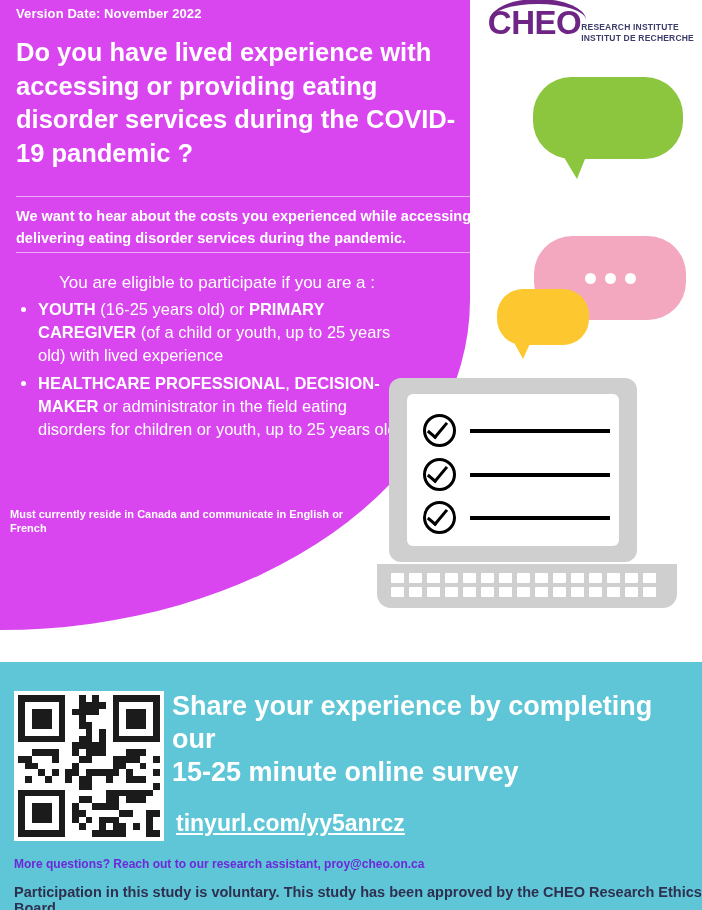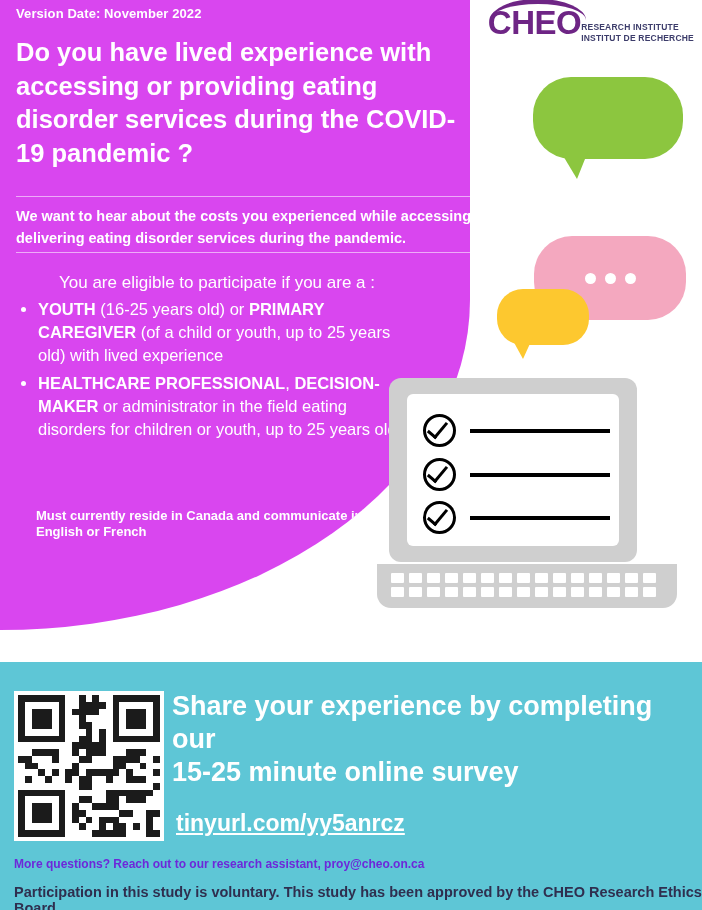--- a/index.html
+++ b/index.html
@@ -98,24 +98,23 @@
   }
   .bullets li { margin-bottom: 6px; }
   .bullets b { font-weight: bold; }
 
   .fineprint {
     position: absolute;
     left: 10px;
     top: 508px;
     width: 350px;
     color: #ffffff;
-    font-size: 13px;
+    font-size: 11px;
     font-weight: bold;
     line-height: 1.25;
-    margin-left: 26px;
   }
 
   
   .logo {
     position: absolute;
     right: 8px;
     top: 6px;
     display: flex;
     align-items: flex-start;
     gap: 0;

